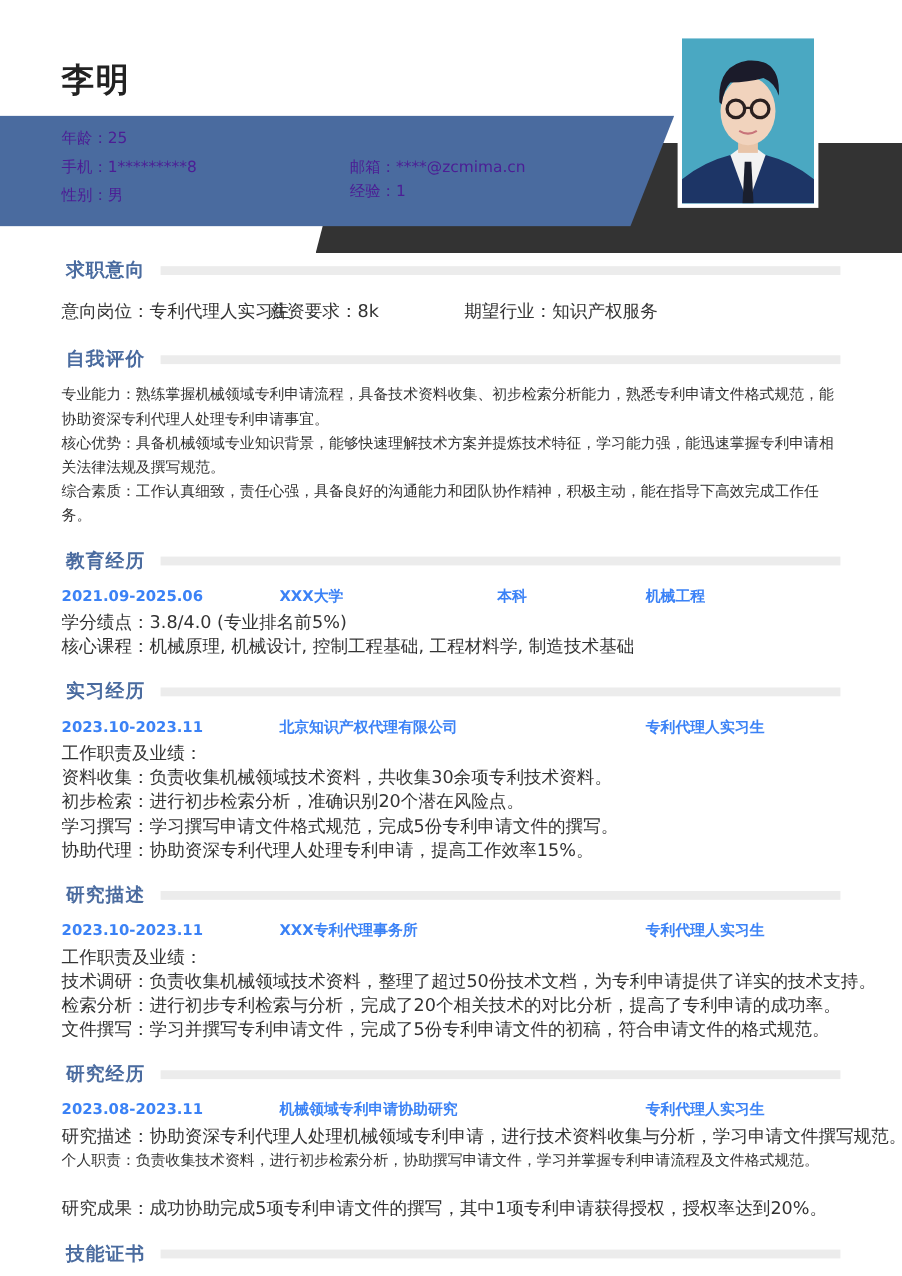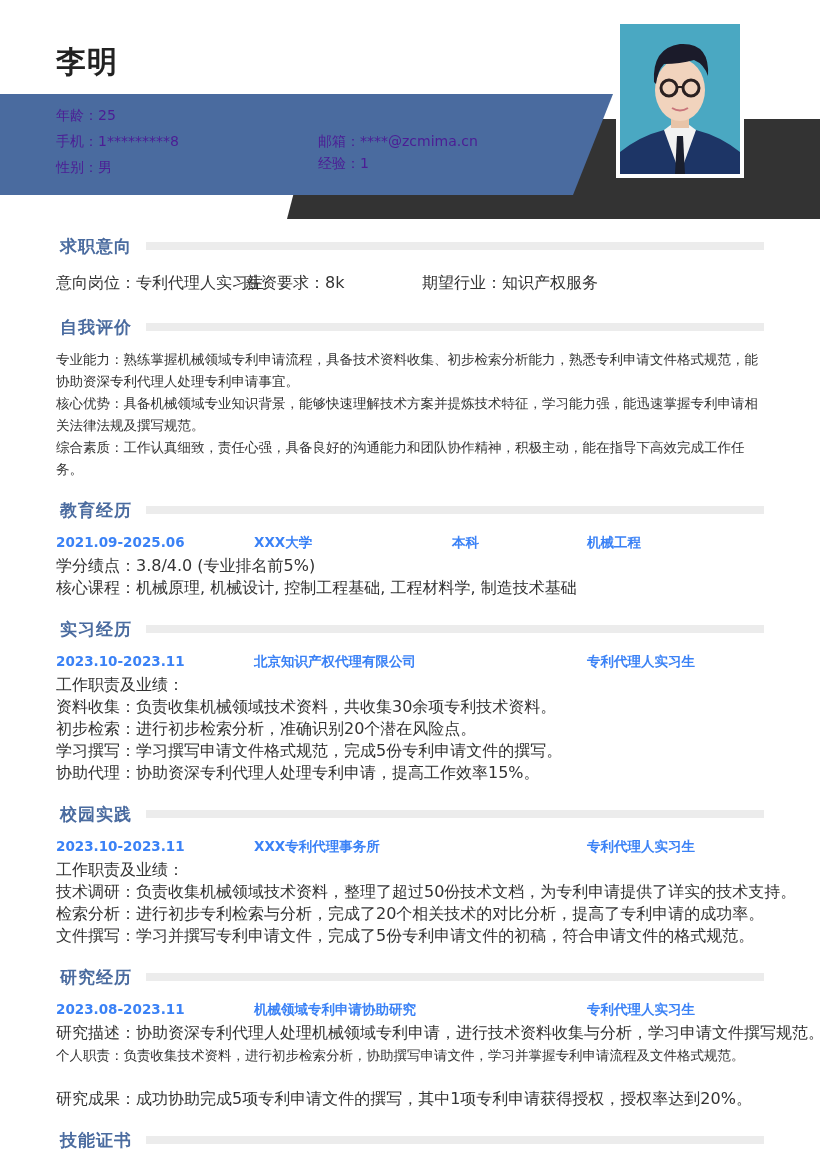--- a/index.html
+++ b/index.html
@@ -1,19 +1,19 @@
 <!DOCTYPE html>
 <html><head>
   <meta charset="utf-8">
   <style>
     * { margin: 0; padding: 0; box-sizing: border-box; }
     html, body { width: 820px; height: 1160px; background: #ffffff; overflow: hidden; }
     body { position: relative; font-family: "DejaVu Sans", "Liberation Sans", sans-serif; color: #333333; }
 
-    .header { position: absolute; left: 0; top: 4px; width: 751px; height: 220px; }
+    .header { position: absolute; left: 0; top: 15px; width: 751px; height: 220px; }
     .dark-band { position: absolute; left: 287px; top: 115px; width: 533px; height: 100px; background: #333333;
       clip-path: polygon(26px 0, 533px 0, 533px 100px, 0 100px); }
     .blue-band { position: absolute; left: 0; top: 90px; width: 613px; height: 101px; background: #4a6b9f;
       clip-path: polygon(0 0, 613px 0, 573px 101px, 0 101px); }
     .name { position: absolute; left: 56px; top: 38px; font-size: 30px; font-weight: bold; color: #222222; letter-spacing: 1px; }
     .info { position: absolute; font-size: 14px; color: #4c1d95; line-height: 18px; white-space: nowrap; }
 
     .photo-frame { position: absolute; left: 616px; top: 16px; width: 128px; height: 158px; background: #ffffff; padding: 4px; }
     .photo { width: 120px; height: 150px; background: #4aa8c2; position: relative; overflow: hidden; }
 
@@ -100,21 +100,21 @@
 <div class="col" style="left:56px; top:650px;">2023.10-2023.11</div>
 <div class="col" style="left:254px; top:650px;">北京知识产权代理有限公司</div>
 <div class="col" style="left:587px; top:650px;">专利代理人实习生</div>
 <div class="line" style="top:674px;">工作职责及业绩：</div>
 <div class="line" style="top:696px;">资料收集：负责收集机械领域技术资料，共收集30余项专利技术资料。</div>
 <div class="line" style="top:718px;">初步检索：进行初步检索分析，准确识别20个潜在风险点。</div>
 <div class="line" style="top:740px;">学习撰写：学习撰写申请文件格式规范，完成5份专利申请文件的撰写。</div>
 <div class="line" style="top:762px;">协助代理：协助资深专利代理人处理专利申请，提高工作效率15%。</div>
 
 <div class="section-head" style="top:803px;">
-  <div class="section-title">校园实践</div>
+  <div class="section-title">研究描述</div>
   <div class="section-bar"></div>
 </div>
 <div class="col" style="left:56px; top:835px;">2023.10-2023.11</div>
 <div class="col" style="left:254px; top:835px;">XXX专利代理事务所</div>
 <div class="col" style="left:587px; top:835px;">专利代理人实习生</div>
 <div class="line" style="top:859px;">工作职责及业绩：</div>
 <div class="line" style="top:881px;">技术调研：负责收集机械领域技术资料，整理了超过50份技术文档，为专利申请提供了详实的技术支持。</div>
 <div class="line" style="top:903px;">检索分析：进行初步专利检索与分析，完成了20个相关技术的对比分析，提高了专利申请的成功率。</div>
 <div class="line" style="top:925px;">文件撰写：学习并撰写专利申请文件，完成了5份专利申请文件的初稿，符合申请文件的格式规范。</div>
 

